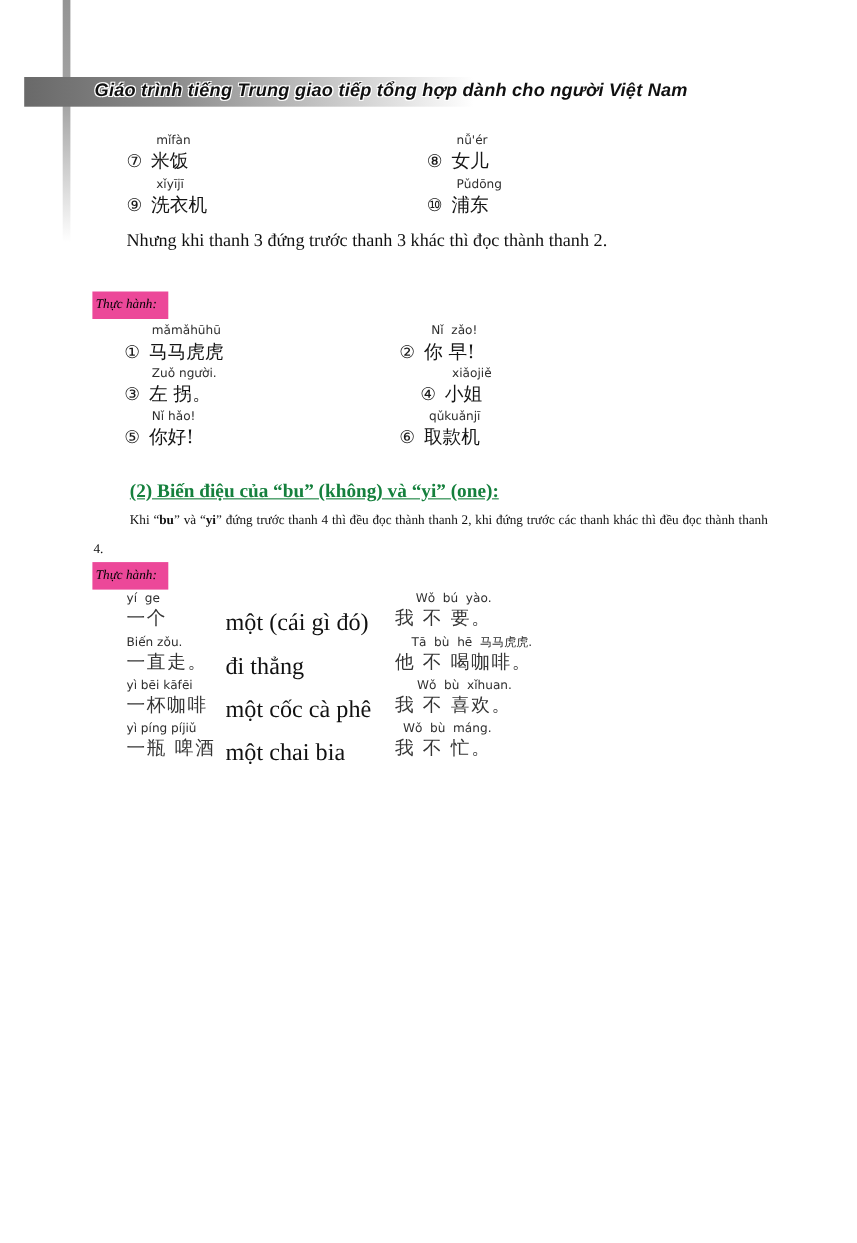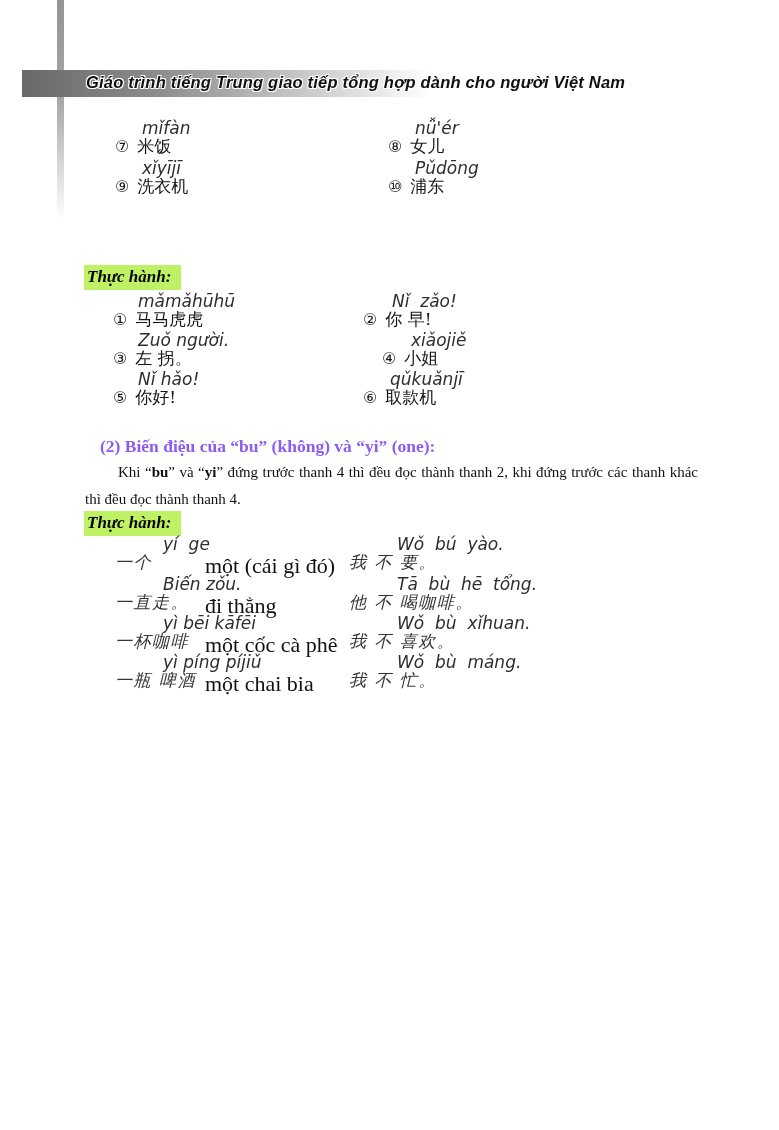--- a/index.html
+++ b/index.html
@@ -7,38 +7,38 @@
         font-family:"Liberation Serif",serif;color:#151515;}
   .vbar{position:absolute;left:57px;top:0;width:7px;height:220px;
         background:linear-gradient(to bottom,#949494 0%,#a6a6a6 45%,rgba(255,255,255,0) 100%);}
   .header-band{position:absolute;left:22px;top:70px;width:545px;height:27px;
         background:linear-gradient(to right,#696969 0%,#8c8c8c 25%,#c9c9c9 52%,#ffffff 75%);}
   .header-title{position:absolute;left:64px;top:3px;white-space:nowrap;
         font-family:"Liberation Sans",sans-serif;font-style:italic;font-weight:bold;
         font-size:16.5px;color:#101010;letter-spacing:0.2px;
         text-shadow:-1px -1px 0 #fff,1px -1px 0 #fff,-1px 1px 0 #fff,1px 1px 0 #fff;}
   .cn-item{position:absolute;}
-  .cn-item .pinyin{font-family:"DejaVu Sans",sans-serif;font-size:17px;line-height:14px;
-        color:#2e2e2e;white-space:pre;padding-left:27px;font-style:italic;}
-  .cn-item.noindent .pinyin{padding-left:0;margin-left:48px;}
+  .cn-item .pinyin{font-family:"DejaVu Sans",sans-serif;font-size:11px;line-height:14px;
+        color:#2e2e2e;white-space:pre;padding-left:27px;}
+  .cn-item.noindent .pinyin{padding-left:0;}
   .cn-item .hline{font-size:17px;line-height:23px;white-space:pre;}
   .num{font-family:"DejaVu Sans",sans-serif;font-size:16px;margin-right:8px;color:#1a1a1a;}
   .hanzi{font-family:"DejaVu Serif",serif;color:#151515;margin-top:48px;}
-  .hanzi-light{font-family:"DejaVu Sans",sans-serif;color:#353535;letter-spacing:1.5px;font-style:italic;}
+  .hanzi-light{font-family:"DejaVu Sans",sans-serif;color:#353535;letter-spacing:1.5px;}
   .note{position:absolute;left:115px;top:209px;font-size:16.5px;color:#111;}
-  .th-label{position:absolute;background:#bef264;color:#000;font-weight:bold;font-style:italic;
-        font-size:17px;padding:1px 10px 3px 3px;line-height:21px;}
-  .heading2{position:absolute;left:100px;top:436px;font-weight:bold;font-size:17.5px;color:#8b5cf6;}
-  .para2{position:absolute;left:85px;top:459px;width:613px;margin:0;font-size:15px;
+  .th-label{position:absolute;background:#ec4899;color:#000;font-weight:normal;font-style:italic;
+        font-size:12px;padding:1px 10px 3px 3px;line-height:21px;}
+  .heading2{position:absolute;left:118px;top:436px;font-weight:bold;font-size:17.5px;color:#15803d;text-decoration:underline;}
+  .para2{position:absolute;left:85px;top:459px;width:613px;margin:0;font-size:12px;
         line-height:27px;text-align:justify;text-indent:33px;color:#111;}
   .prow{position:absolute;left:115px;width:600px;height:40px;}
   .prow .cell{position:absolute;top:0;}
   .prow .c1{left:0;}
   .prow .gloss{position:absolute;left:90px;top:16px;font-size:22px;color:#111;white-space:nowrap;}
-  .prow .c3{left:234px;}
+  .prow .c3{left:244px;text-align:right;}
   .pagenum{position:absolute;left:66px;top:1032px;font-weight:bold;font-size:17px;color:#1a1a1a;}
   .flower{position:absolute;left:0;top:962px;}
 </style>
 </head>
 <body>
 
 <div class="page">
 
   <div class="vbar"></div>
 
@@ -56,20 +56,21 @@
   </div>
   <div class="cn-item" style="left:115px;top:161px">
     <div class="pinyin">xǐyījī</div>
     <div class="hline"><span class="num">⑨</span><span class="hanzi">洗衣机</span></div>
   </div>
   <div class="cn-item" style="left:388px;top:161px">
     <div class="pinyin">Pǔdōng</div>
     <div class="hline"><span class="num">⑩</span><span class="hanzi">浦东</span></div>
   </div>
 
+  <div class="note">Nhưng khi thanh 3 đứng trước thanh 3 khác thì đọc thành thanh 2.</div>
 
   <div class="th-label" style="left:84px;top:265px">Thực hành:</div>
 
   <div class="cn-item" style="left:113px;top:294px">
     <div class="pinyin" style="padding-left:25px">mǎmǎhūhū</div>
     <div class="hline"><span class="num">①</span><span class="hanzi">马马虎虎</span></div>
   </div>
   <div class="cn-item" style="left:363px;top:294px">
     <div class="pinyin" style="padding-left:29px">Nǐ  zǎo!</div>
     <div class="hline"><span class="num">②</span><span class="hanzi">你 早!</span></div>
@@ -107,21 +108,21 @@
       <div class="hline hanzi-light">我 不 要。</div>
     </div>
   </div>
   <div class="prow" style="top:577px">
     <div class="cell c1 cn-item noindent" style="position:absolute">
       <div class="pinyin">Biến zǒu.</div>
       <div class="hline hanzi-light">一直走。</div>
     </div>
     <div class="gloss">đi thẳng</div>
     <div class="cell c3 cn-item noindent" style="position:absolute">
-      <div class="pinyin">Tā  bù  hē  tổng.</div>
+      <div class="pinyin">Tā  bù  hē  马马虎虎.</div>
       <div class="hline hanzi-light">他 不 喝咖啡。</div>
     </div>
   </div>
   <div class="prow" style="top:616px">
     <div class="cell c1 cn-item noindent" style="position:absolute">
       <div class="pinyin">yì bēi kāfēi</div>
       <div class="hline hanzi-light">一杯咖啡</div>
     </div>
     <div class="gloss">một cốc cà phê</div>
     <div class="cell c3 cn-item noindent" style="position:absolute">

